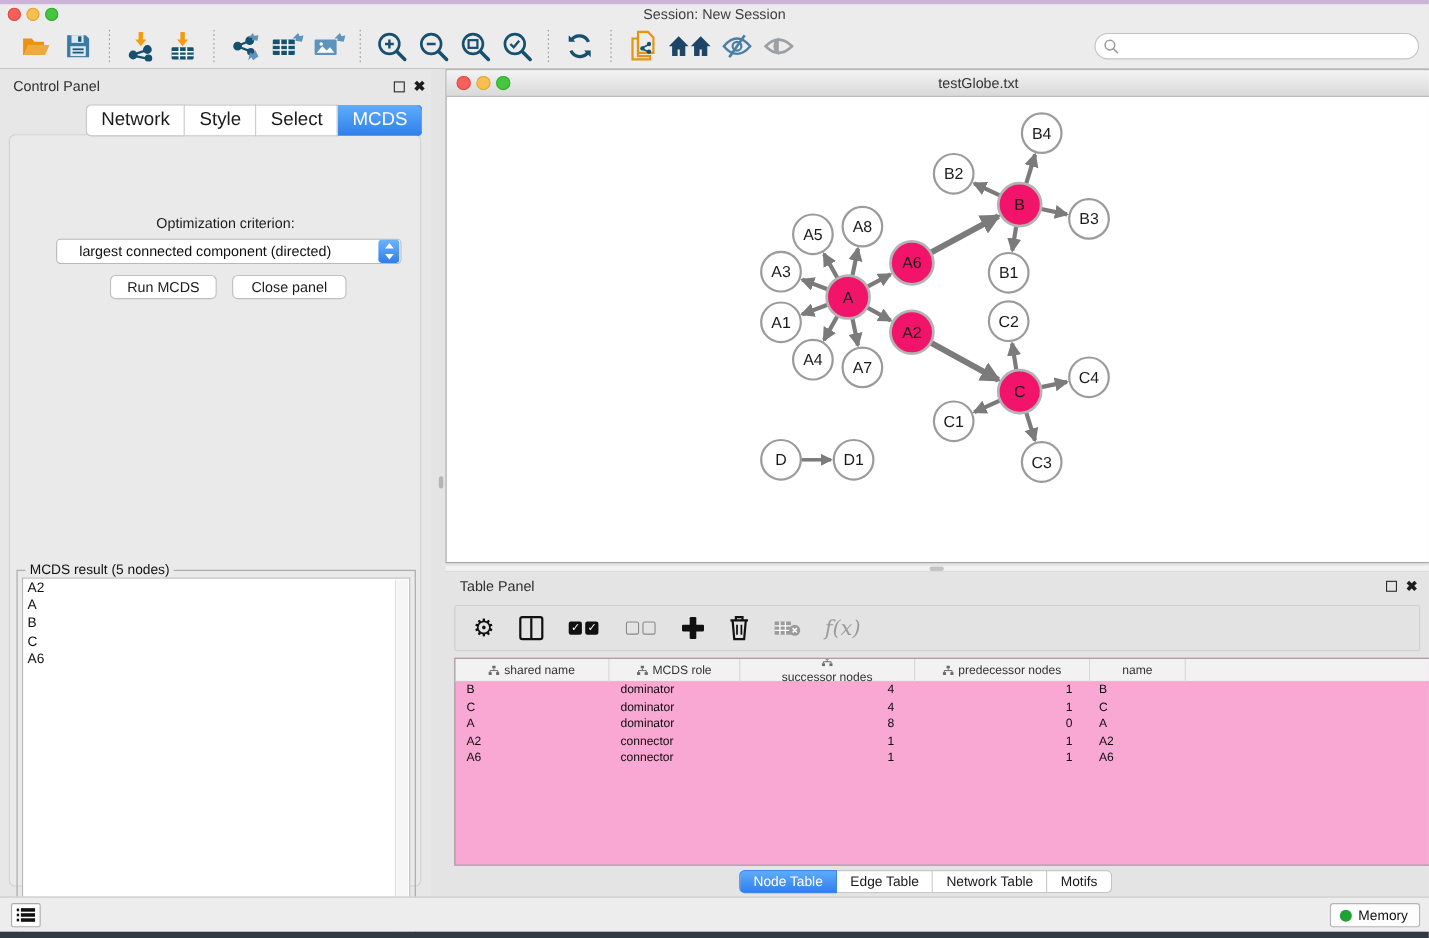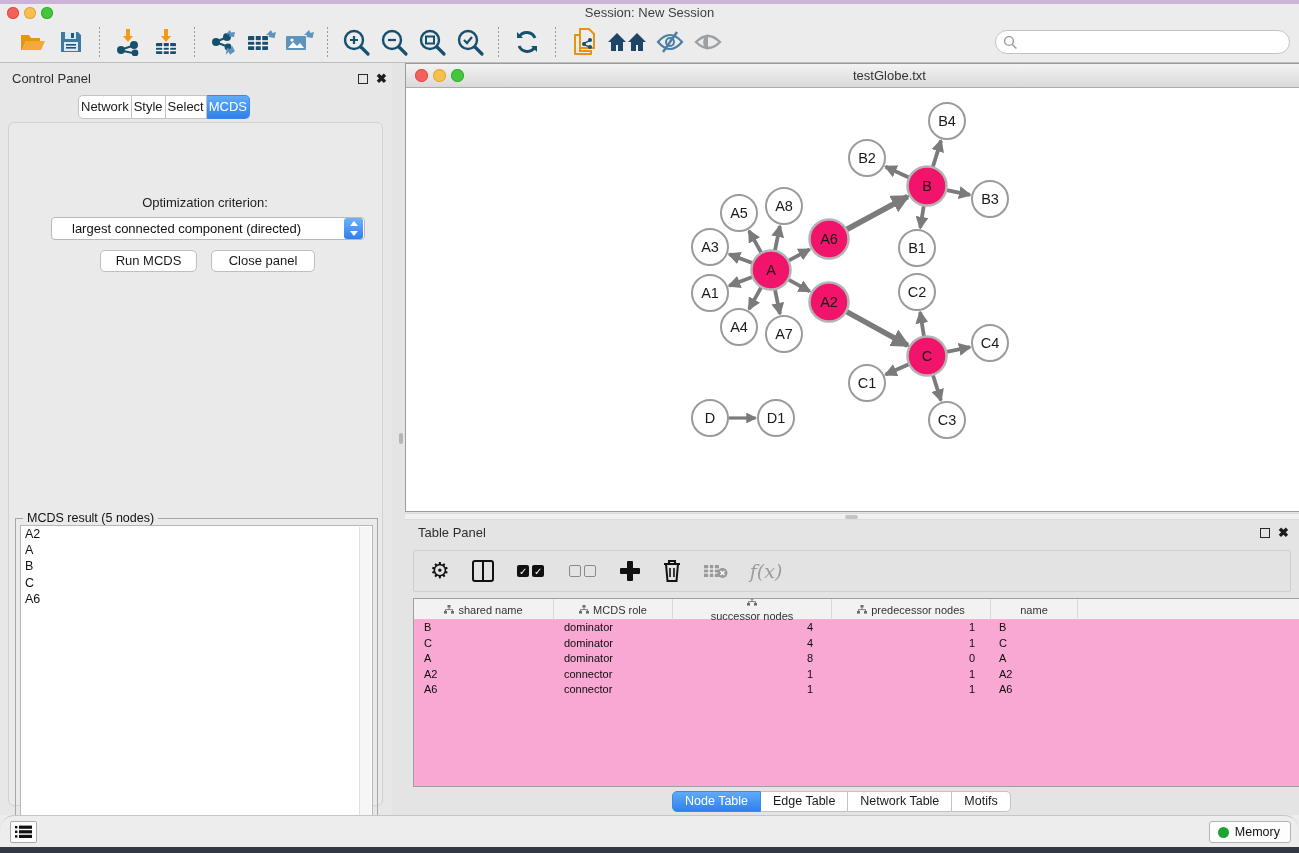--- a/index.html
+++ b/index.html
@@ -31,21 +31,21 @@
 
   
   #control-panel { position:absolute; left:0; top:63px; width:392px; height:752px; background:#e7e7e7; }
   #control-panel .cp-header { position:absolute; left:12px; top:8px; font-size:13px; color:#2e2e2e; }
   .float-btn { position:absolute; width:10px; height:10px; border:1.6px solid #2a2a2a; background:transparent; }
   .close-btn { position:absolute; font-size:13px; font-weight:bold; color:#1c1c1c; line-height:11px; }
   #control-panel .float-btn { left:358px; top:11px; }
   #control-panel .close-btn { left:376px; top:10px; }
   .cp-card { position:absolute; left:8px; top:59px; width:375px; height:684px; background:#eaeaea; border:1px solid #d2d2d2; border-radius:6px; }
   .seg { position:absolute; display:flex; }
-  .seg .tab { background:#fff; border:1px solid #c3c3c3; border-left:none; padding:3px 2px 4px; font-size:13px; color:#1a1a1a; cursor:default; white-space:nowrap; }
+  .seg .tab { background:#fff; border:1px solid #c3c3c3; border-left:none; padding:3px 13px 4px; font-size:17px; color:#1a1a1a; cursor:default; white-space:nowrap; }
   .seg .tab:first-child { border-left:1px solid #c3c3c3; border-radius:5px 0 0 5px; }
   .seg .tab:last-child { border-radius:0 5px 5px 0; }
   .seg .tab.active { background:linear-gradient(#5fabfa,#2f80ec); border-color:#3a88ef; color:#fff; }
   #cp-tabs { left:78px; top:32px; }
   .opt-label { position:absolute; left:0; width:392px; top:72px; text-align:center; font-size:13px; color:#1c1c1c; }
   .dropdown { position:absolute; left:42px; top:94px; width:314px; height:23px; background:#fff; border:1px solid #b9b9b9; border-radius:4px; display:flex; align-items:center; }
   .dropdown .dd-text { flex:1; font-size:13px; color:#111; padding-left:20px; white-space:nowrap; overflow:hidden; }
   .dropdown .dd-stepper { width:19px; height:21px; border-radius:3px; background:linear-gradient(#6cb3fb,#2f7fec); margin-right:1px; position:relative; }
   .dd-stepper::before, .dd-stepper::after { content:""; position:absolute; left:5.5px; border-left:4px solid transparent; border-right:4px solid transparent; }
   .dd-stepper::before { top:3px; border-bottom:5px solid #fff; }
@@ -92,21 +92,21 @@
   .tp-table { position:absolute; left:8px; top:77px; width:1000px; height:189px; background:#f9a8d4; border:1px solid #9e9e9e; overflow:hidden; }
   .tp-row { display:flex; }
   .tp-head { background:#f2f2f2; border-bottom:1px solid #c9c9c9; height:21px; }
   .tp-th { display:flex; align-items:center; justify-content:center; gap:4px; font-size:11px; color:#333; border-right:1px solid #d8d8d8; height:21px; }
   .tp-td { font-size:11px; color:#0d0d0d; height:15.6px; line-height:15.6px; white-space:nowrap; overflow:hidden; }
   .tp-scroll { position:absolute; top:0; right:0; bottom:0; width:9px; background:#fafafa; border-left:1px solid #dcdcdc; }
   #tp-tabs { left:267px; top:270px; }
   #tp-tabs .tab { padding:2px 12px 3px; font-size:12.5px; }
 
   
-  .statusbar { position:absolute; left:0; top:815px; width:1299px; height:32px; background:#ededed; border-top:1px solid #c6c6c6;border-radius:15px; }
+  .statusbar { position:absolute; left:0; top:815px; width:1299px; height:32px; background:#ededed; border-top:1px solid #c6c6c6; }
   .list-btn { position:absolute; left:10px; top:5px; width:27px; height:22px; background:#fdfdfd; border:1px solid #ababab; border-radius:2px; display:flex; align-items:center; justify-content:center; }
   .memory-btn { position:absolute; right:8px; top:5px; height:22px; padding:0 10px 0 8px; background:#fdfdfd; border:1px solid #b4b4b4; border-radius:3px; display:flex; align-items:center; gap:6px; font-size:12.5px; color:#111; }
   .memory-dot { width:11px; height:11px; border-radius:50%; background:#1ea333; }
 
   svg { display:block; }
 </style>
 </head>
 <body>
 
 <div id="app">

